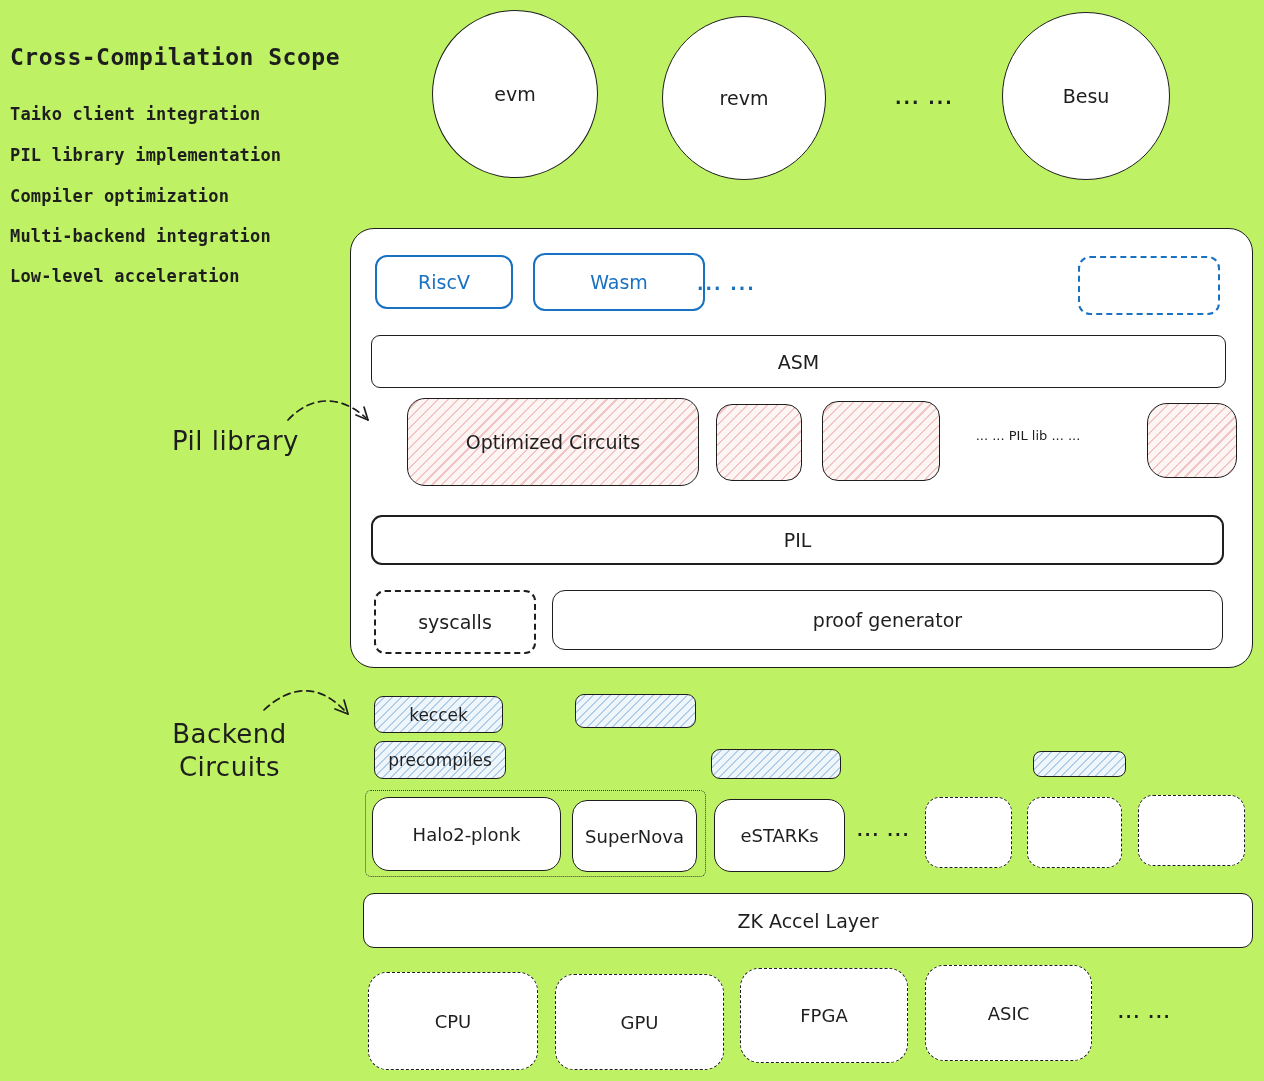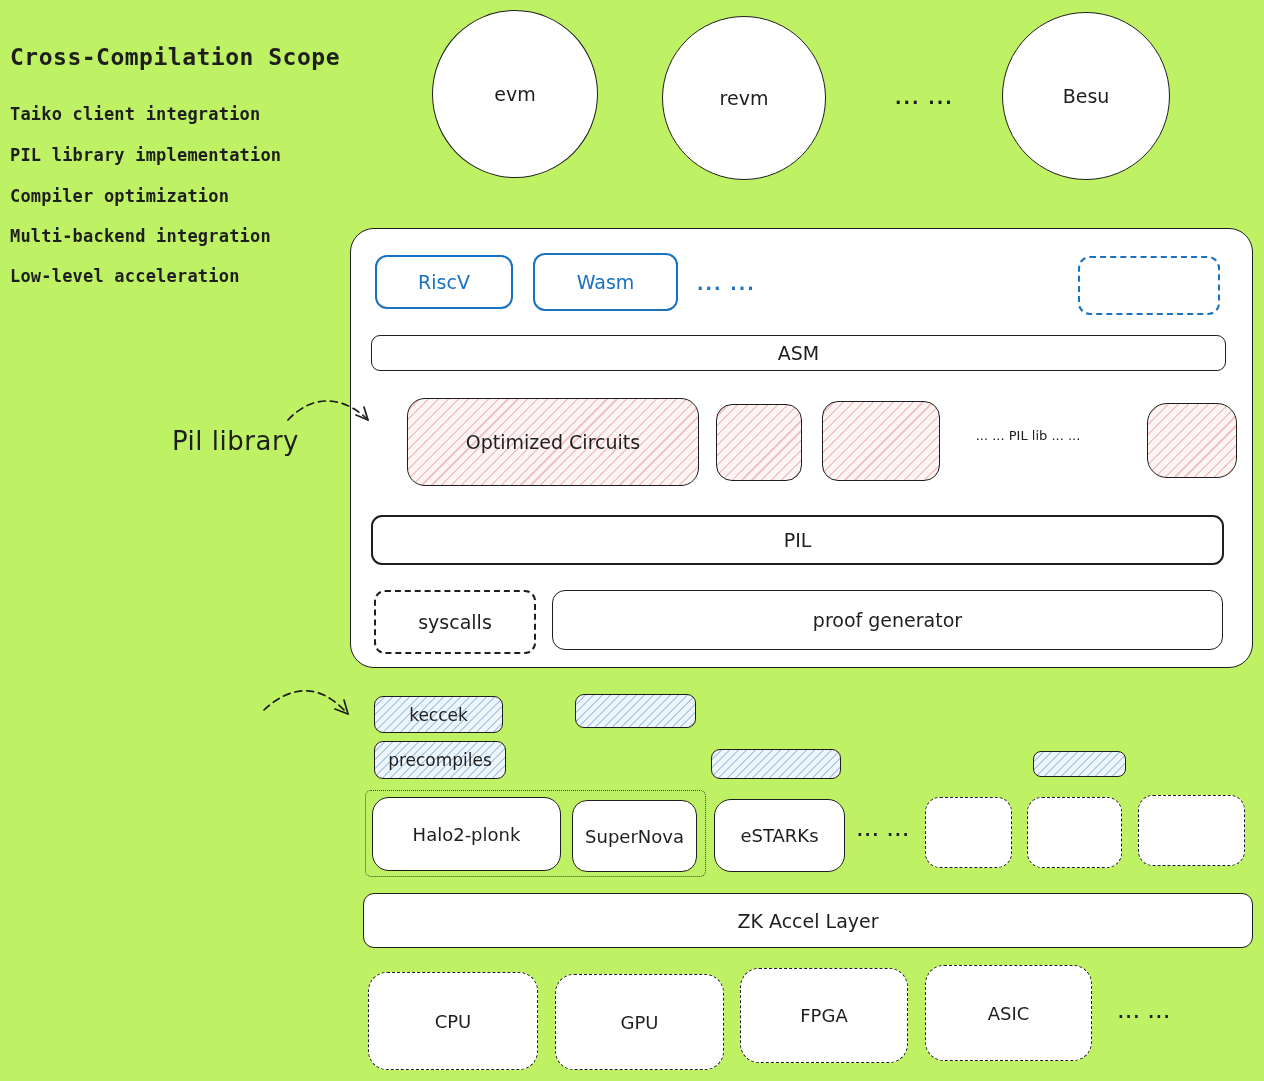--- a/index.html
+++ b/index.html
@@ -55,27 +55,27 @@
   <div class="abs dots" style="left:895px;top:88px;">... ...</div>
   <div class="abs node circle" style="left:1002px;top:12px;width:168px;height:168px;">
     <span>Besu</span>
   </div>
 
   <div class="abs node" style="left:350px;top:228px;width:903px;height:440px;border-radius:24px;"></div>
 
   <div class="abs node blue" style="left:375px;top:255px;width:138px;height:54px;">
     <span>RiscV</span>
   </div>
-  <div class="abs node blue" style="left:533px;top:253px;width:145px;height:58px;">
+  <div class="abs node blue" style="left:533px;top:253px;width:172px;height:58px;">
     <span>Wasm</span>
   </div>
   <div class="abs dots" style="left:697px;top:274px;color:#1971c2;">... ...</div>
   <div class="abs node blue dashedb" style="left:1078px;top:256px;width:142px;height:59px;"></div>
 
-  <div class="abs node" style="left:371px;top:335px;width:855px;height:36px;border-radius:9px;">
+  <div class="abs node" style="left:371px;top:335px;width:855px;height:53px;border-radius:9px;">
     <span>ASM</span>
   </div>
 
   <div class="abs node hatch-pink" style="left:388px;top:398px;width:292px;height:88px;border-radius:18px;">
     <span>Optimized Circuits</span>
   </div>
   <div class="abs node hatch-pink" style="left:697px;top:404px;width:86px;height:77px;border-radius:16px;"></div>
   <div class="abs node hatch-pink" style="left:803px;top:401px;width:118px;height:80px;border-radius:16px;"></div>
   <div class="abs" style="left:938px;top:428px;width:180px;text-align:center;font-size:13px;">... ... PIL lib ... ...</div>
   <div class="abs node hatch-pink" style="left:1128px;top:403px;width:90px;height:75px;border-radius:20px;"></div>
@@ -91,20 +91,24 @@
     <span>proof generator</span>
   </div>
 
   <div class="abs annot" style="left:172px;top:426px;">Pil library</div>
   <svg class="abs arrow" style="left:282px;top:392px;" width="100" height="44">
     <path d="M6,28 C28,4 58,2 84,26" stroke-dasharray="7 5"></path>
     <path d="M86,28 L74,23"></path>
     <path d="M86,28 L82,15"></path>
   </svg>
 
+  <div class="abs annot" style="left:162px;top:718px;width:135px;text-align:center;line-height:1.25;">
+    <div>Backend</div>
+    <div>Circuits</div>
+  </div>
   <svg class="abs arrow" style="left:256px;top:680px;" width="108" height="46">
     <path d="M8,30 C36,4 64,4 90,32" stroke-dasharray="7 5"></path>
     <path d="M92,34 L79,29"></path>
     <path d="M92,34 L88,20"></path>
   </svg>
 
   <div class="abs node hatch-blue small-label" style="left:374px;top:696px;width:129px;height:37px;border-radius:9px;">
     <span>keccek</span>
   </div>
   <div class="abs node hatch-blue" style="left:575px;top:694px;width:121px;height:34px;border-radius:9px;"></div>

